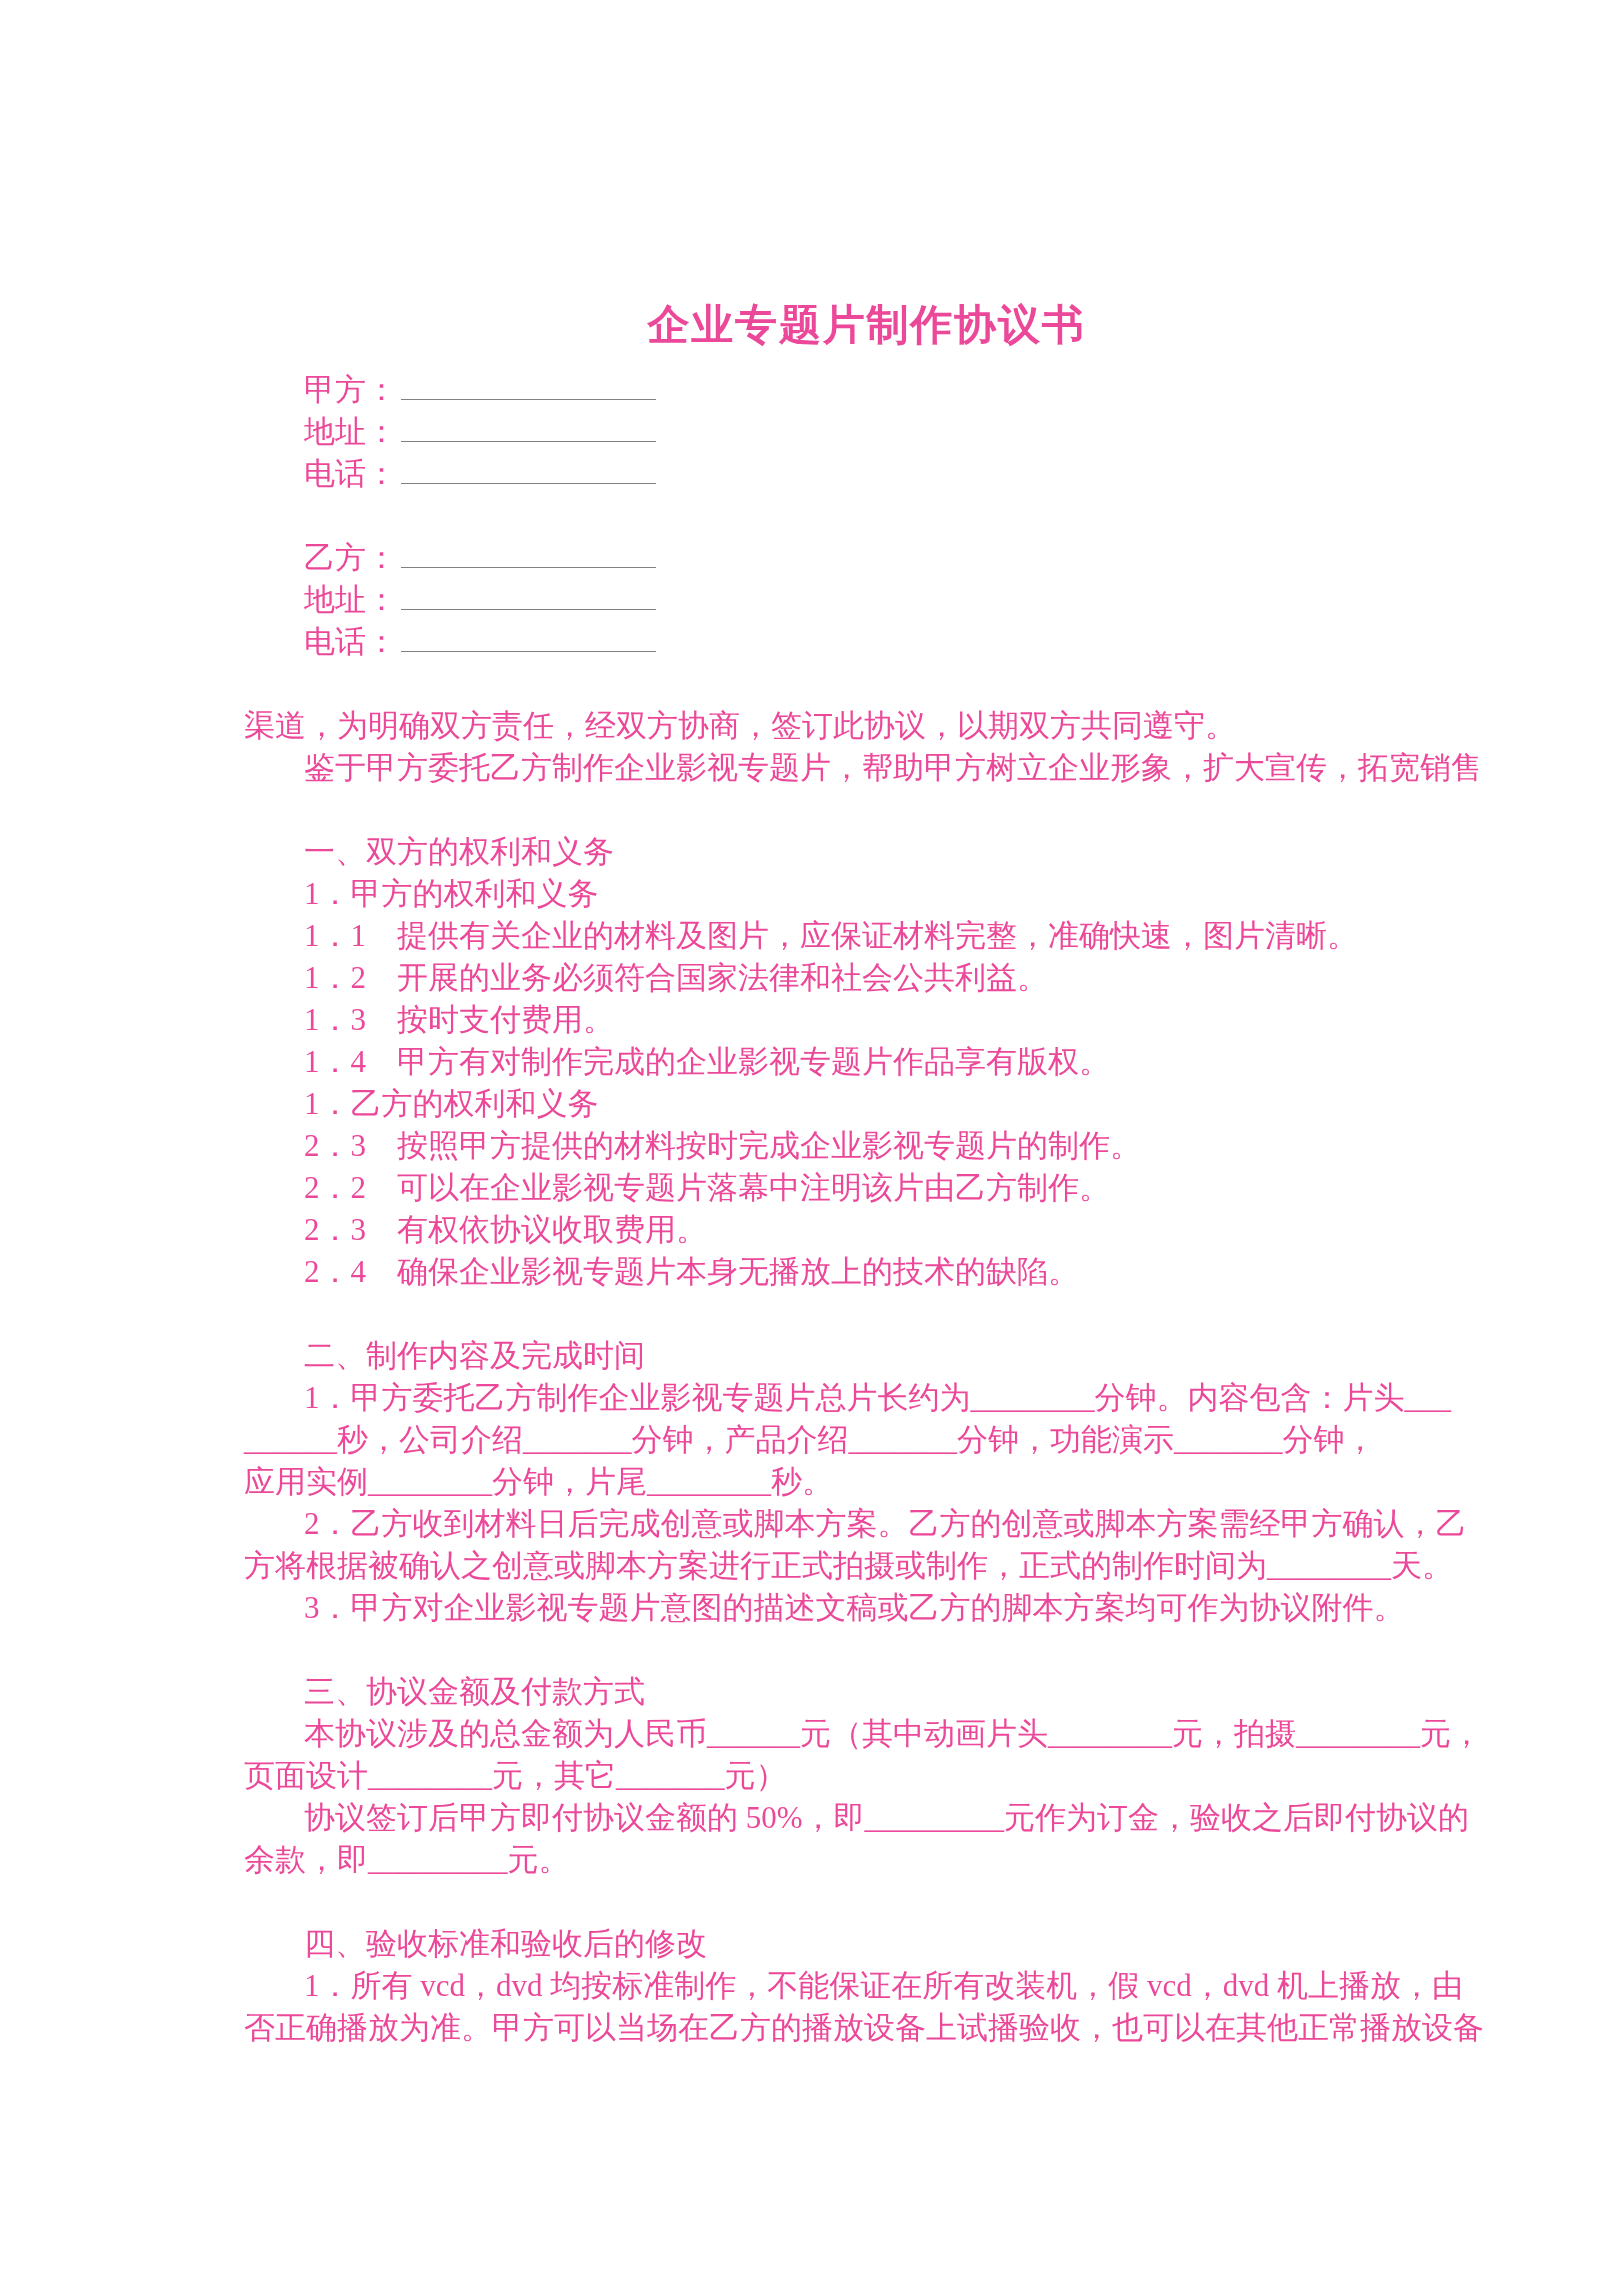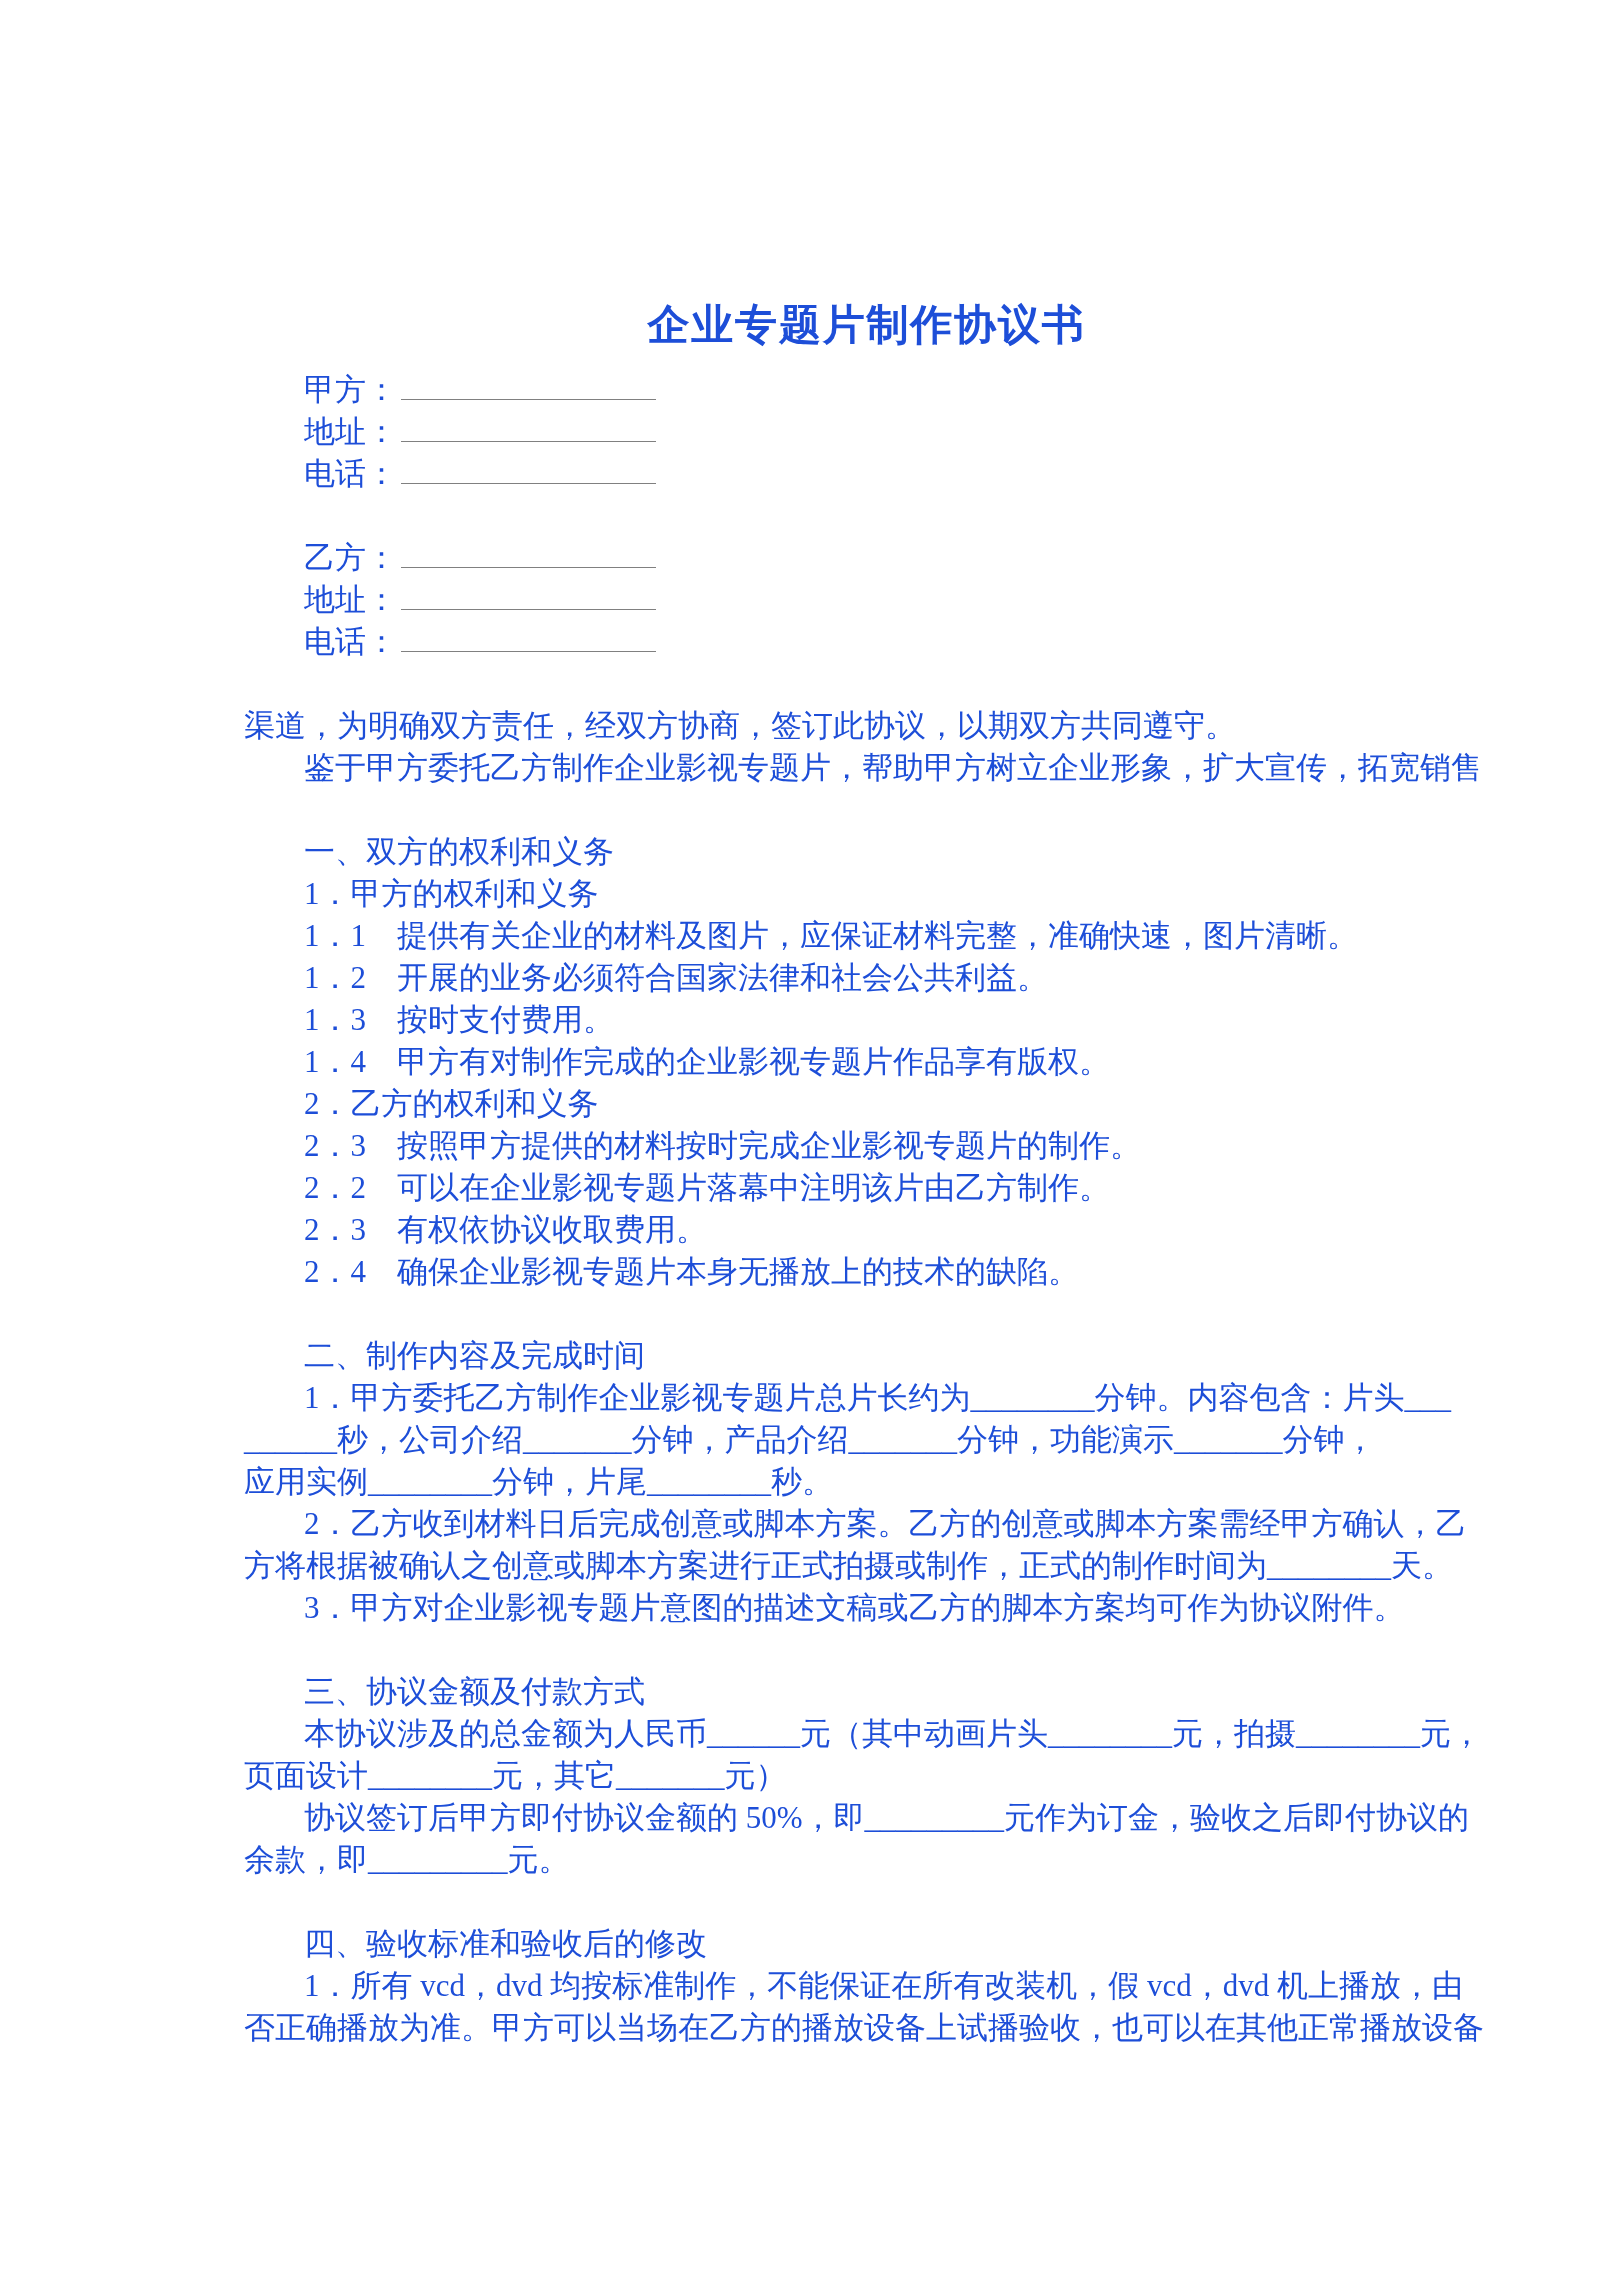--- a/index.html
+++ b/index.html
@@ -3,21 +3,21 @@
 <meta charset="utf-8">
 <style>
   html,body{margin:0;padding:0;background:#ffffff;}
   .page{
     position:relative;
     width:1623px;
     height:2294px;
     background:#ffffff;
     overflow:hidden;
     font-family:"Liberation Serif","DejaVu Serif",serif;
-    color:#1d4ed8;
+    color:#ec4899;
   }
   .doc{
     position:absolute;
     left:244px;
     top:300px;
     width:1136px;
   }
   .title{
     font-size:42px;
     font-weight:bold;
@@ -74,21 +74,21 @@
     <p class="line indent">鉴于甲方委托乙方制作企业影视专题片，帮助甲方树立企业形象，扩大宣传，拓宽销售</p>
 
     <div class="gap"></div>
 
     <p class="line indent">一、双方的权利和义务</p>
     <p class="line indent">1．甲方的权利和义务</p>
     <p class="line indent">1．1　提供有关企业的材料及图片，应保证材料完整，准确快速，图片清晰。</p>
     <p class="line indent">1．2　开展的业务必须符合国家法律和社会公共利益。</p>
     <p class="line indent">1．3　按时支付费用。</p>
     <p class="line indent">1．4　甲方有对制作完成的企业影视专题片作品享有版权。</p>
-    <p class="line indent">2．乙方的权利和义务</p>
+    <p class="line indent">1．乙方的权利和义务</p>
     <p class="line indent">2．3　按照甲方提供的材料按时完成企业影视专题片的制作。</p>
     <p class="line indent">2．2　可以在企业影视专题片落幕中注明该片由乙方制作。</p>
     <p class="line indent">2．3　有权依协议收取费用。</p>
     <p class="line indent">2．4　确保企业影视专题片本身无播放上的技术的缺陷。</p>
 
     <div class="gap"></div>
 
     <p class="line indent">二、制作内容及完成时间</p>
     <p class="line indent">1．甲方委托乙方制作企业影视专题片总片长约为________分钟。内容包含：片头___</p>
     <p class="line">______秒，公司介绍_______分钟，产品介绍_______分钟，功能演示_______分钟，</p>

